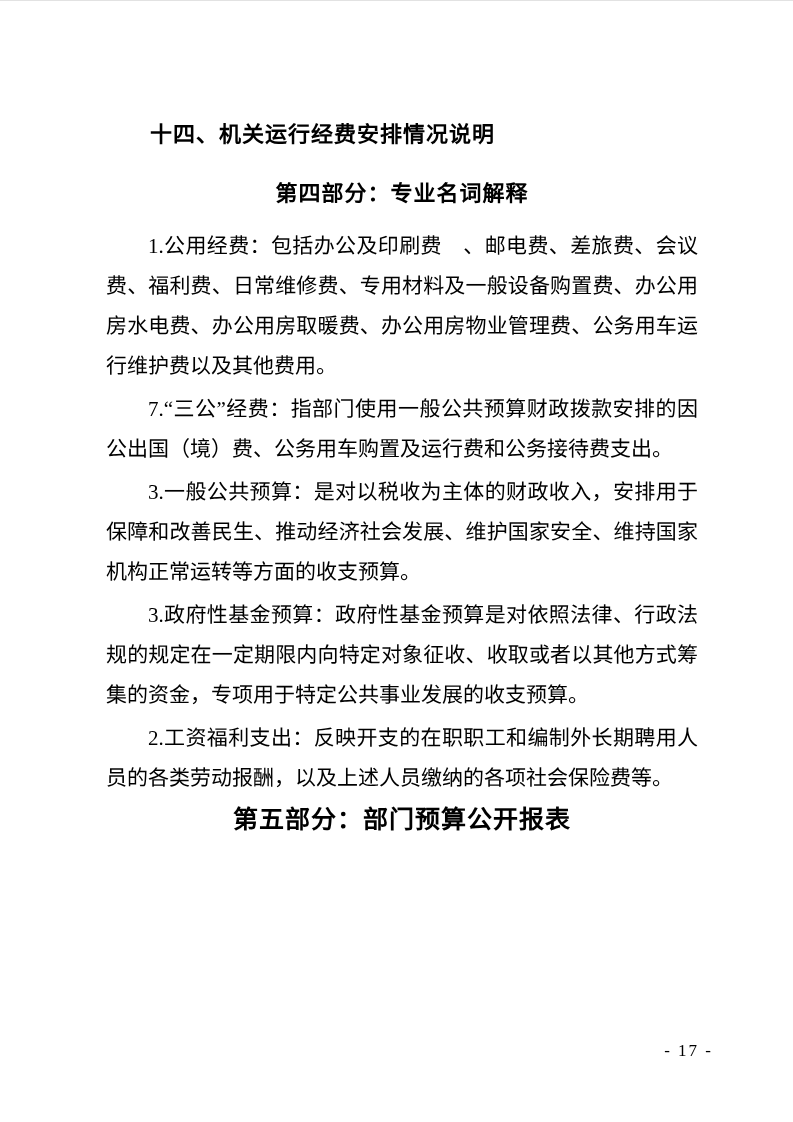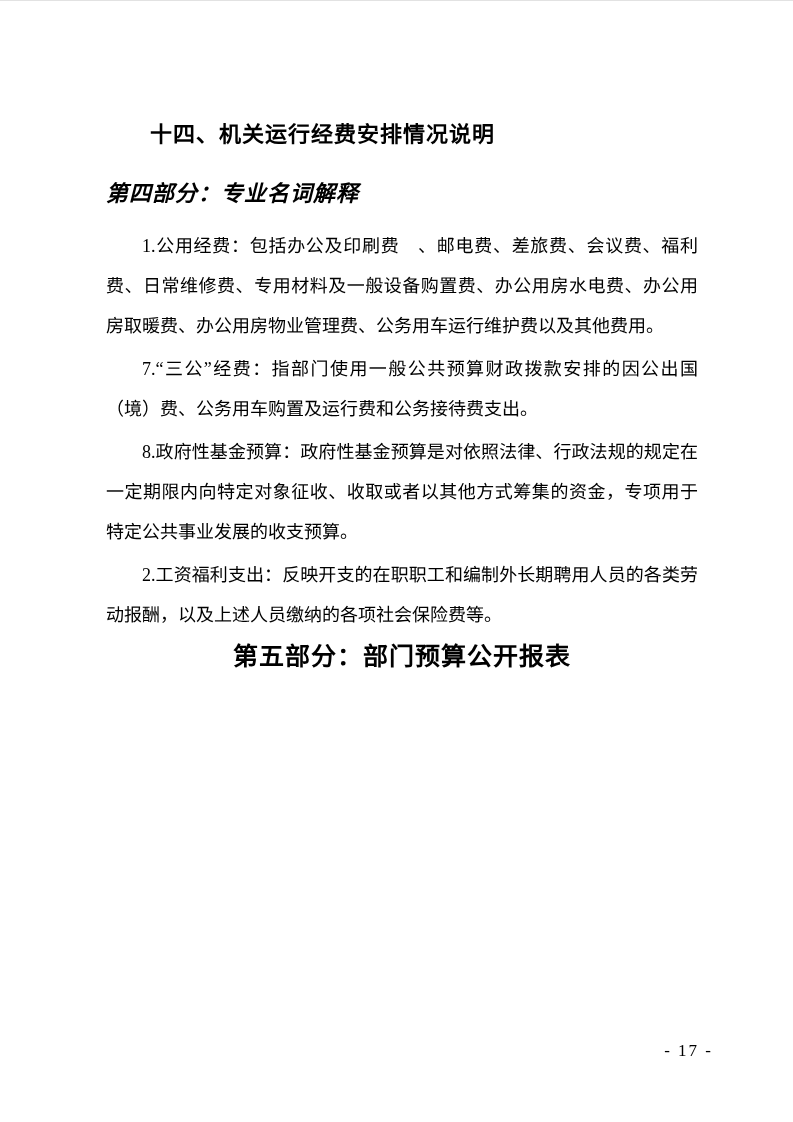--- a/index.html
+++ b/index.html
@@ -48,30 +48,29 @@
     line-height: 45px;
     text-indent: 2em;
     text-align: justify;
     word-break: break-all;
   }
   .part-heading {
     margin: 26px 0 16px 0;
     font-size: 22px;
     line-height: 32px;
     font-weight: bold;
-    text-align: left;
+    text-align: center;
     letter-spacing: 1px;
-    font-style: italic;
   }
   .glossary {
     margin-top: 6px;
   }
   .glossary p {
     margin: 0 0 3px 0;
-    font-size: 18px;
+    font-size: 21px;
     line-height: 40px;
     text-indent: 2em;
     text-align: justify;
     word-break: break-all;
   }
   .part5-heading {
     margin: 4px 0 12px 0;
     font-size: 25px;
     line-height: 36px;
     font-weight: bold;
@@ -97,21 +96,22 @@
   <div class="content">
 
     <h2 class="sec-heading">十四、机关运行经费安排情况说明</h2>
 
 
     <h2 class="part-heading">第四部分：专业名词解释</h2>
 
     <div class="glossary">
       <p>1.公用经费：包括办公及印刷费　、邮电费、差旅费、会议费、福利费、日常维修费、专用材料及一般设备购置费、办公用房水电费、办公用房取暖费、办公用房物业管理费、公务用车运行维护费以及其他费用。</p>
       <p>7.“三公”经费：指部门使用一般公共预算财政拨款安排的因公出国（境）费、公务用车购置及运行费和公务接待费支出。</p>
-      <p>8.政府性基金预算：政府性基金预算是对依照法律、行政法规的规定在一定期限内向特定对象征收、收取或者以其他方式筹集的资金，专项用于特定公共事业发展的收支预算。</p>
+      <p>3.一般公共预算：是对以税收为主体的财政收入，安排用于保障和改善民生、推动经济社会发展、维护国家安全、维持国家机构正常运转等方面的收支预算。</p>
+      <p>3.政府性基金预算：政府性基金预算是对依照法律、行政法规的规定在一定期限内向特定对象征收、收取或者以其他方式筹集的资金，专项用于特定公共事业发展的收支预算。</p>
       <p>2.工资福利支出：反映开支的在职职工和编制外长期聘用人员的各类劳动报酬，以及上述人员缴纳的各项社会保险费等。</p>
     </div>
 
     <h2 class="part5-heading">第五部分：部门预算公开报表</h2>
 
   </div>
 
   <div class="page-number">- 17 -</div>
 </div>
 

